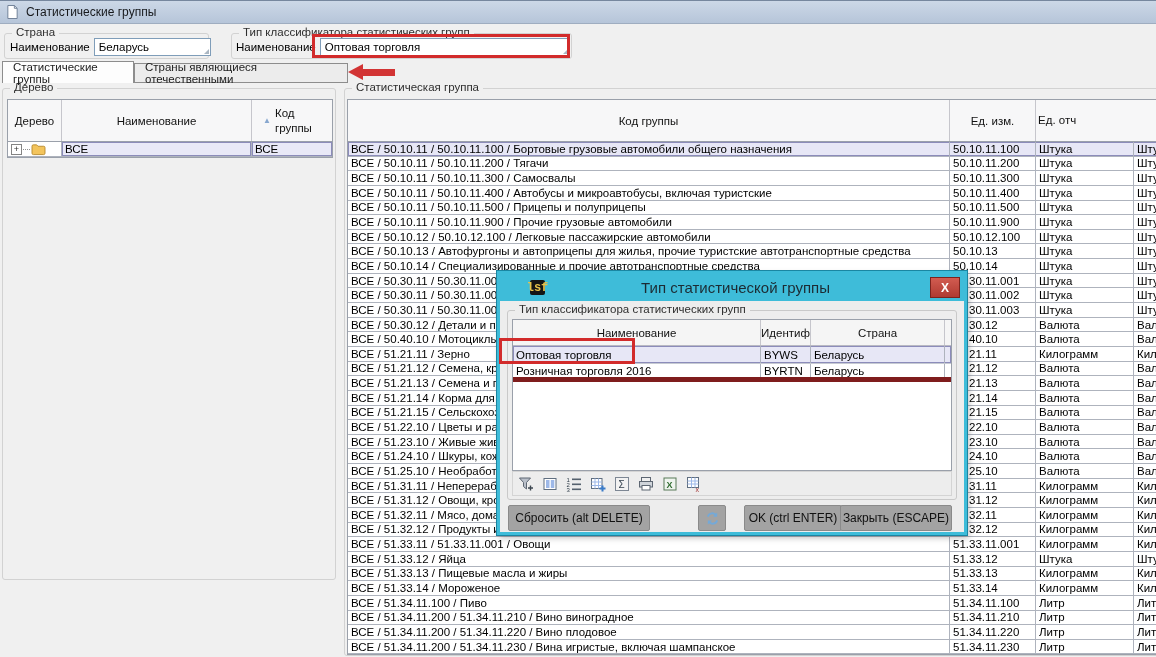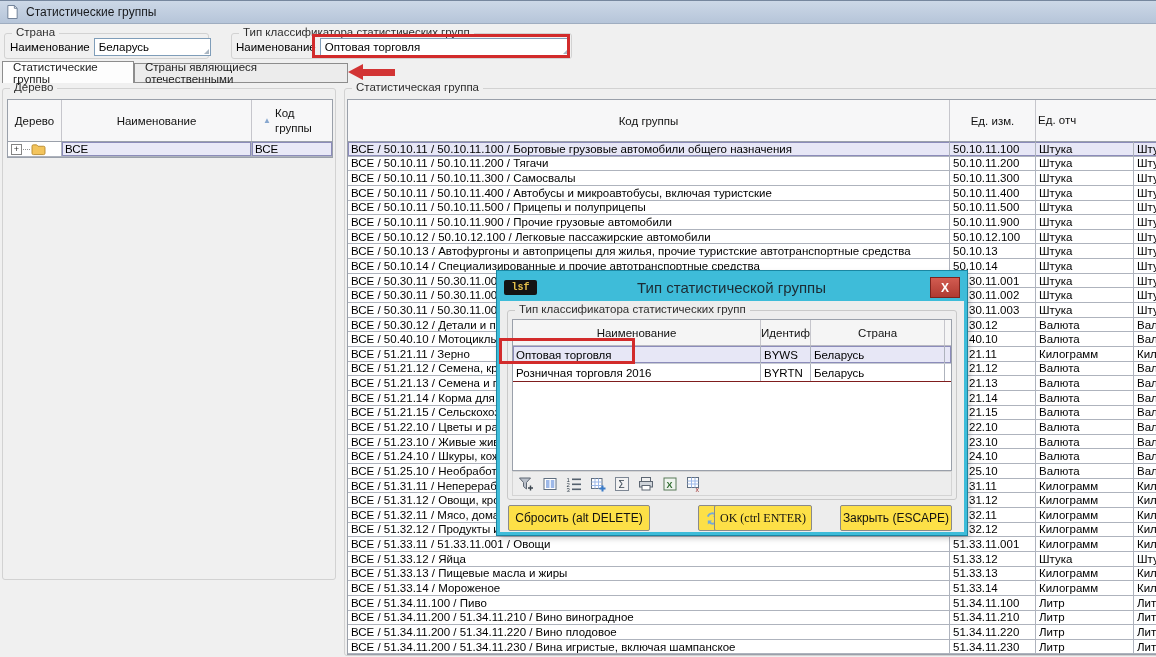--- a/index.html
+++ b/index.html
@@ -72,42 +72,42 @@
     background:#ededed; border:3px solid #3ebcd9; outline:1px solid #1a86a2;
     z-index:10; box-shadow: 2px 3px 6px rgba(0,0,0,.25);
   }
   #dialog .dtitle {
     height:27px; background:#3ebcd9; display:flex; align-items:center; padding:0 4px;
   }
   #dialog .dtitle .dttext {
     flex:1; text-align:center; font-size:15px; color:#1c2b33;
   }
   .appicon {
-    width:33px; height:15px; background:#141414; border-radius:2px;
-    color:#e6c14b; font-size:10px; font-weight:bold; display:flex;
-    align-items:center; justify-content:center; font-family:"Liberation Mono",monospace;
+    width:15px; height:15px; background:#141414; border-radius:2px;
+    color:#e6c14b; font-size:12px; font-weight:bold; display:flex;
+    align-items:center; justify-content:center; font-family:"Liberation Mono",monospace;margin-left:26px;
   }
   .closebtn {
     width:30px; height:21px; background:linear-gradient(#d25c51,#b03a31);
     border:1px solid #7c241e; color:#fff; font-weight:bold; font-size:12px;
     display:flex; align-items:center; justify-content:center; margin-left:4px;
   }
   #dlg-group { position:absolute; left:7px; top:36px; width:450px; height:190px; border:1px solid #c9c9c9; background:#ededed; }
   #dlg-group > .glabel { background:#ededed; }
   #dlg-table { position:absolute; left:4px; top:8px; width:440px; border:1px solid #9aa0aa; background:#fff; height:152px; }
   #dlg-table .thead { grid-template-columns: 248px 50px 134px 1fr; height:26px; background:#f5f5f5;}
   #dlg-table .trow { grid-template-columns: 248px 50px 134px 1fr; height:18px; }
   #dlg-toolbar {
     position:absolute; left:4px; top:160px; width:440px; height:25px;
     border:1px solid #d4d4d4; background:#ededed; display:flex; align-items:center; gap:6px; padding:0 4px;
   }
   .tbicon { width:18px; height:18px; display:inline-flex; align-items:center; justify-content:center; }
   .dbtns { position:absolute; left:0; top:231px; width:100%; height:28px; }
   .btn {
-    position:absolute; height:26px; background:#fde047;
+    position:absolute; height:26px; background:#a3a3a3;
     border:1px solid #8a8a8a; border-radius:2px; display:flex; align-items:center;
     justify-content:center; font-size:12px; color:#111;
   }
   
   .ann { position:absolute; border:3px solid #d22b2b; z-index:20; }
   .ann-arrow { position:absolute; z-index:20; display:flex; align-items:center; }
   .ann-arrow .head { width:0; height:0; border-top:8px solid transparent; border-bottom:8px solid transparent; border-right:15px solid #d23434; }
   .ann-arrow .shaft { width:32px; height:7px; background:#d23434; }
   .hdr-left { justify-content:flex-start !important; text-align:left !important; }
 </style>
@@ -452,21 +452,21 @@
           <div class="hcell" style="border-right:none;"></div>
         </div>
 
           <div class="trow selected" style="border-bottom:1px solid #c6cad2;">
             <div class="cell">Оптовая торговля</div>
             <div class="cell">BYWS</div>
             <div class="cell">Беларусь</div>
             <div class="cell" style="border-right:none;"></div>
           </div>
 
-          <div class="trow" style="border-bottom:1px solid #7f1d1d;">
+          <div class="trow" style="border-bottom:5px solid #7f1d1d;">
             <div class="cell">Розничная торговля 2016</div>
             <div class="cell">BYRTN</div>
             <div class="cell">Беларусь</div>
             <div class="cell" style="border-right:none;"></div>
           </div>
         </div>
 
       <div id="dlg-toolbar">
         <span class="tbicon">
           <svg width="16" height="16" viewBox="0 0 16 16">
@@ -530,21 +530,21 @@
     <div class="dbtns">
       <div class="btn" style="left:8px; width:142px;">Сбросить (alt DELETE)</div>
       <div class="btn" style="left:198px; width:28px;">
         <svg width="15" height="15" viewBox="0 0 16 16">
           <path d="M3 6a5 5 0 0 1 9-1.2" fill="none" stroke="#74a9d8" stroke-width="2"></path>
           <path d="M13 1.5v4.5h-4.5z" fill="#74a9d8"></path>
           <path d="M13 10a5 5 0 0 1-9 1.2" fill="none" stroke="#74a9d8" stroke-width="2"></path>
           <path d="M3 14.5V10h4.5z" fill="#74a9d8"></path>
         </svg>
       </div>
-      <div class="btn" style="left:214px; width:98px;font-family:Liberation Serif, serif;">OK (ctrl ENTER)</div>
+      <div class="btn" style="left:244px; width:98px;">OK (ctrl ENTER)</div>
       <div class="btn" style="left:340px; width:112px;">Закрыть (ESCAPE)</div>
     </div>
   </div>
 
   <div class="ann" style="left:312px; top:34px; width:258px; height:24px;"></div>
   <div class="ann-arrow" style="left:348px; top:64px;">
     <span class="head"></span>
     <span class="shaft"></span>
   </div>
   <div class="ann" style="left:499px; top:338px; width:136px; height:26px;"></div>

